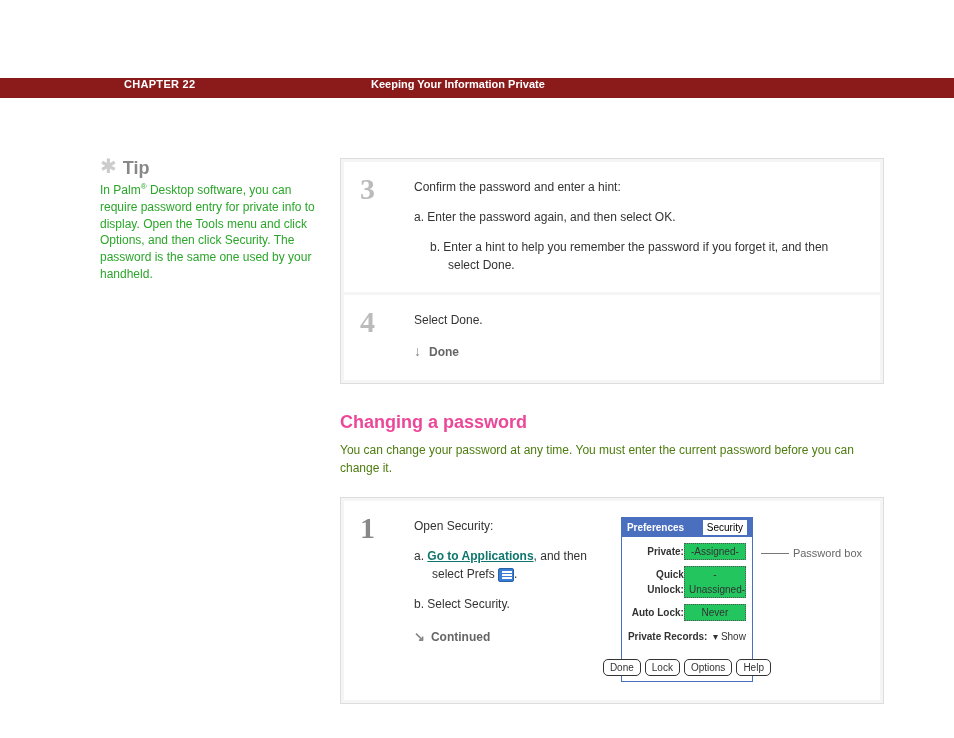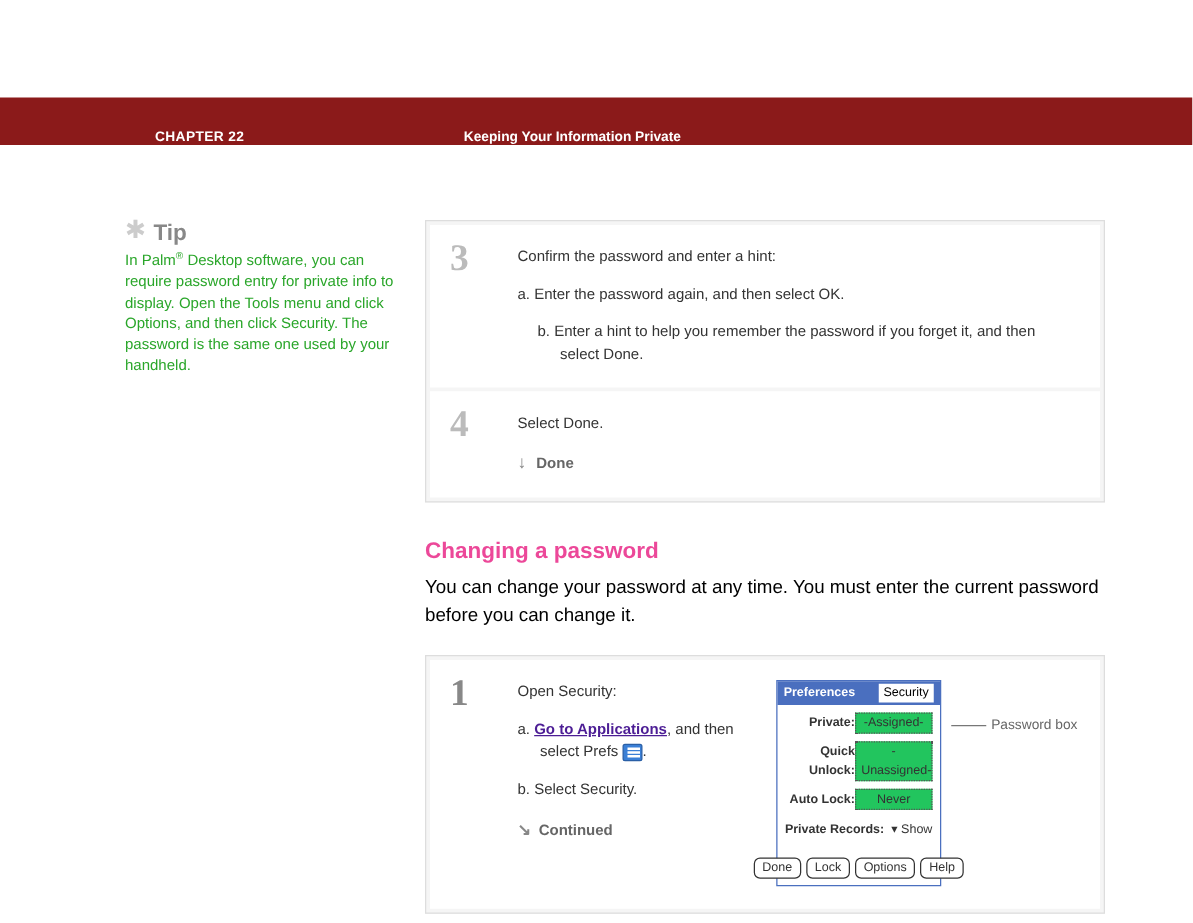--- a/index.html
+++ b/index.html
@@ -7,24 +7,24 @@
     margin: 0;
     padding: 0;
     background: #fff;
     font-family: "Helvetica Neue", Helvetica, Arial, sans-serif;
     font-size: 12px;
     color: #444;
     width: 954px;
   }
   .red-bar {
     background: #8b1a1a;
-    height: 38px;
+    height: 20px;
     margin-top: 78px;
     display: flex;
-    align-items: flex-end;
+    align-items: flex-start;
     padding-left: 124px;
     position: relative;
   }
   .chapter {
     color: #fff;
     font-weight: bold;
     font-size: 11px;
     letter-spacing: 0.3px;
   }
   .chapter-title {
@@ -70,22 +70,22 @@
     padding:10px 0 0 16px;
     font-family: Georgia, serif;
   }
   .step-num-light { color:#bbb; }
   .step-body { flex:1; padding:16px 18px 18px 0; font-size:12px; color:#333; line-height:1.5; }
   .step-body p { margin:0 0 12px 0; }
   .sub-item { padding-left:18px; text-indent:-18px; margin-bottom:10px; }
   .done-row { display:flex; align-items:center; gap:8px; color:#666; font-weight:bold; font-size:12px; margin-top:6px;}
   .done-icon { font-size:14px; color:#888; font-weight:bold; }
   .section-h { color:#ec4899; font-size:18px; font-weight:bold; margin:0 0 8px 0; }
-  .section-p { color:#000000; font-size:15px; line-height:1.5; margin:0 0 20px 0; }
-  .link-u { color:#4c1d95; font-weight:bold; text-decoration:underline; }
+  .section-p { color:#4d7c0f; font-size:12px; line-height:1.5; margin:0 0 20px 0; }
+  .link-u { color:#0f766e; font-weight:bold; text-decoration:underline; }
   .prefs-icon {
     display:inline-block; width:16px; height:14px;
     background:#3a7fd6; border:1px solid #2a5fa6;
     border-radius:2px; vertical-align:middle;
     position:relative;
   }
   .prefs-icon::before {
     content:''; position:absolute; left:3px; top:2px; width:10px; height:2px; background:#fff;
     box-shadow:0 3px 0 #fff, 0 6px 0 #fff;
   }

